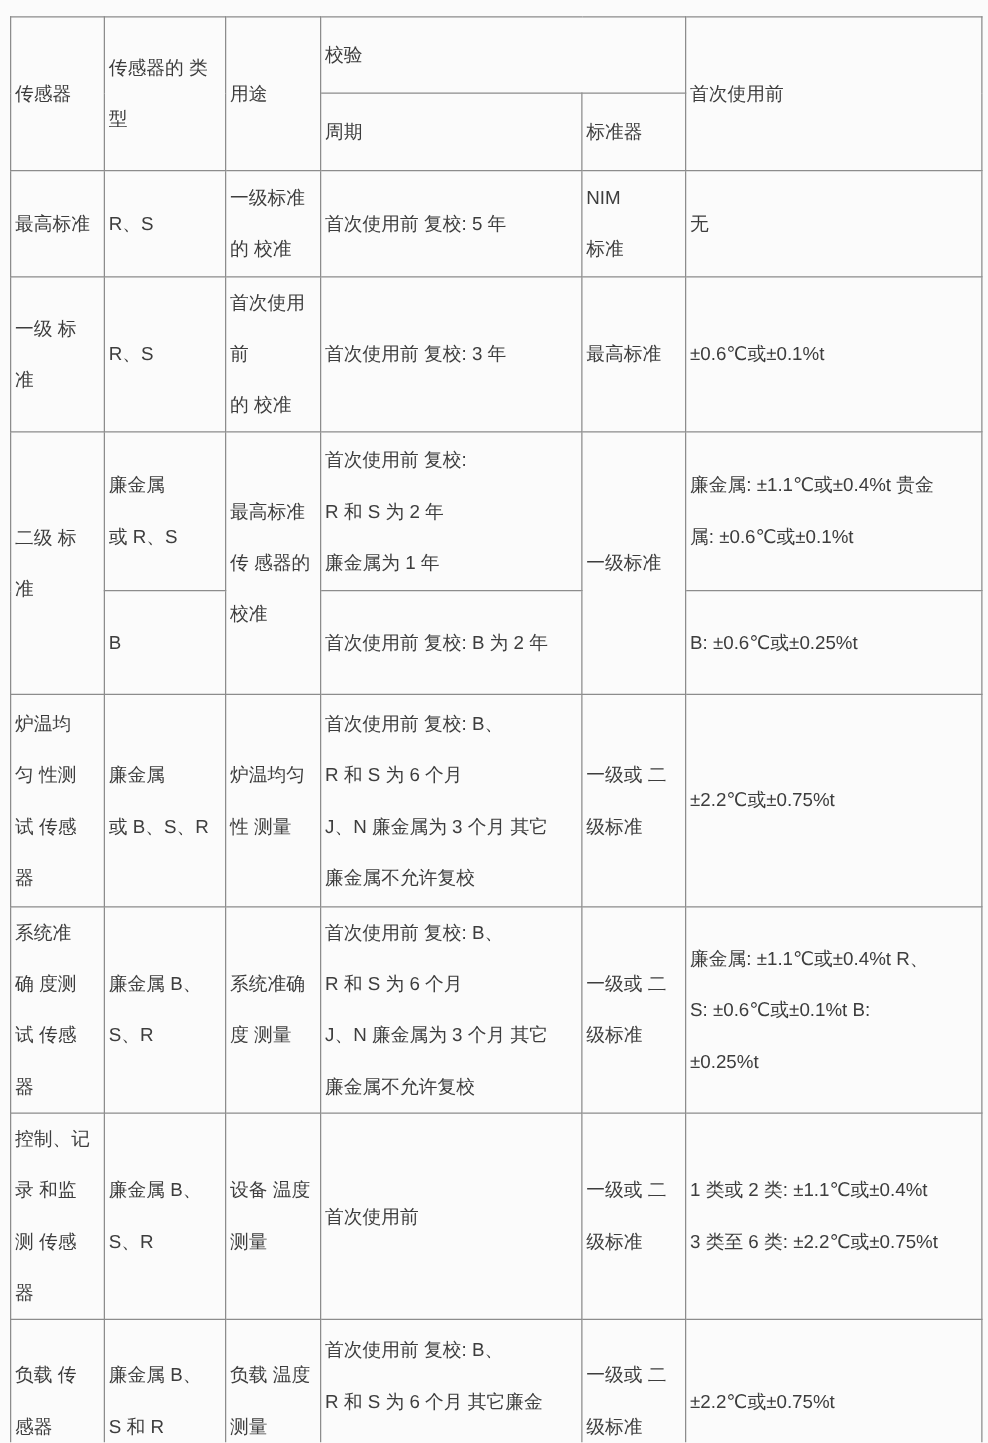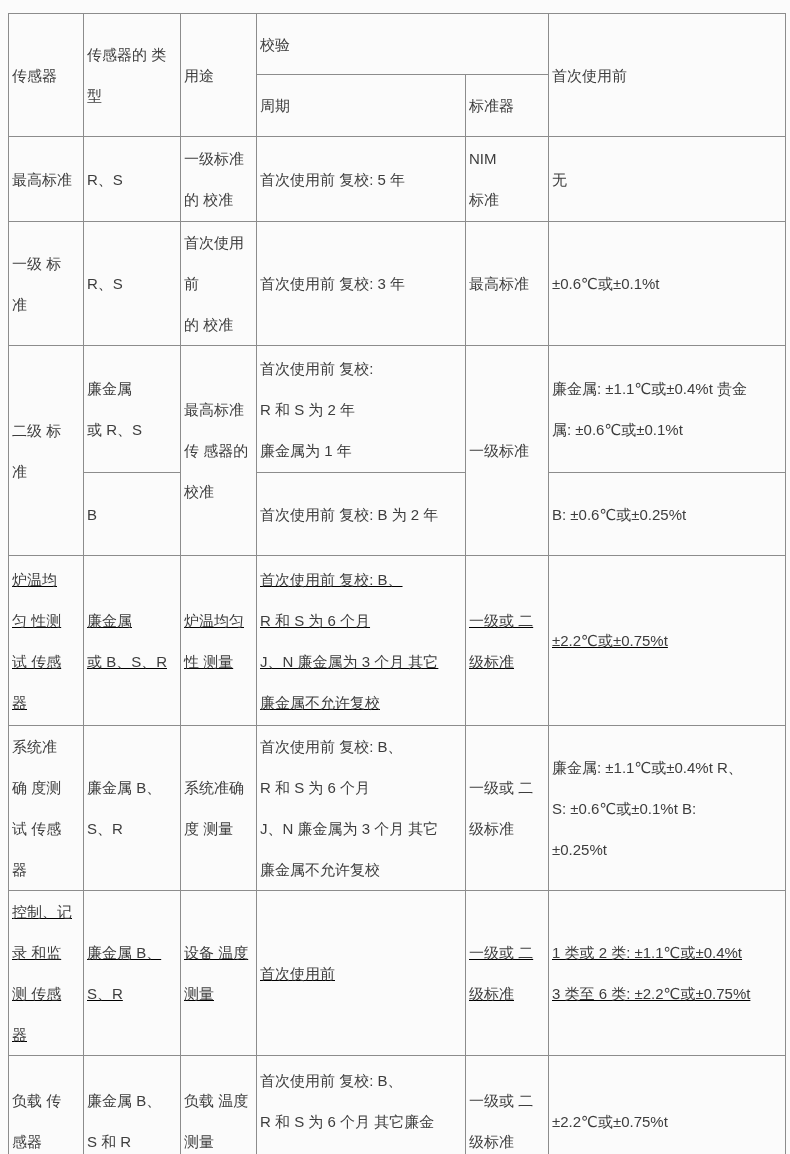--- a/index.html
+++ b/index.html
@@ -35,23 +35,23 @@
     overflow: hidden;
     word-break: break-word;
   }
   
   tr.rh-ha { height: 61px; }
   tr.rh-hb { height: 62px; }
   tr.rh-1  { height: 85px; }
   tr.rh-2  { height: 81px; }
   tr.rh-3a { height: 127px; }
   tr.rh-3b { height: 83px; }
-  tr.rh-4  { height: 170px; text-decoration: underline; }
+  tr.rh-4  { height: 170px; }
   tr.rh-5  { height: 165px; }
-  tr.rh-6  { height: 164px; text-decoration: underline; }
+  tr.rh-6  { height: 164px; }
   tr.rh-7  { height: 131px; }
 </style>
 </head>
 <body>
 
 <div class="page">
   <table class="cal-table">
     <colgroup>
       <col style="width:75px">
       <col style="width:97px">

